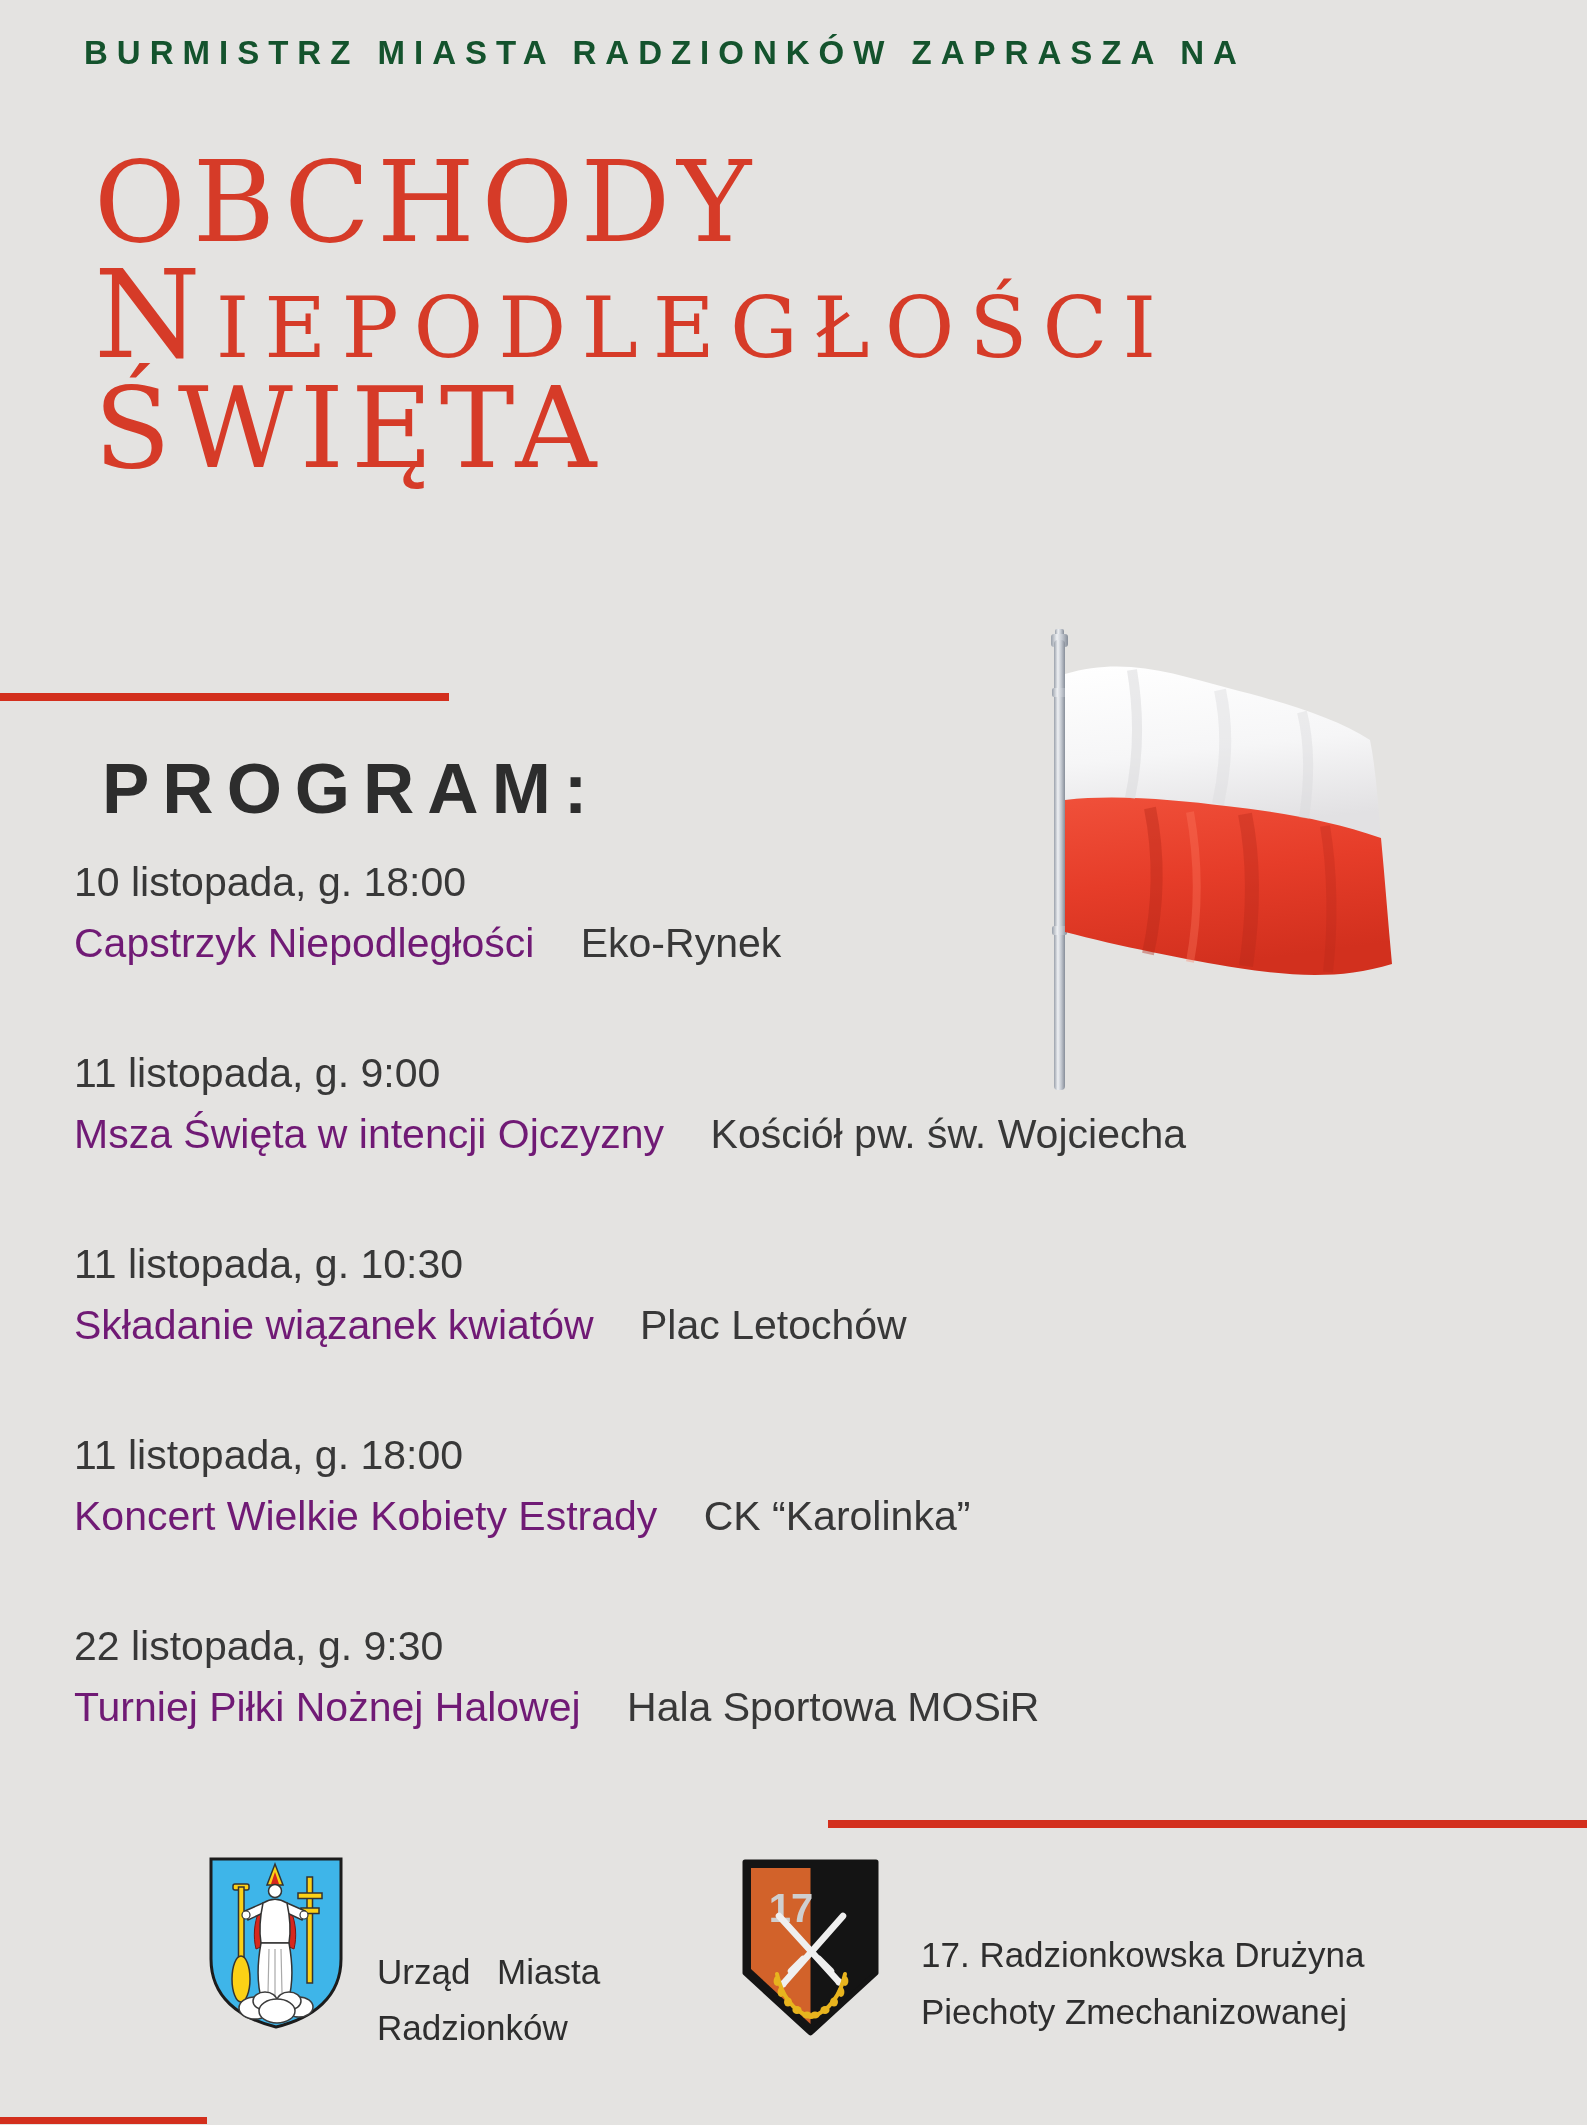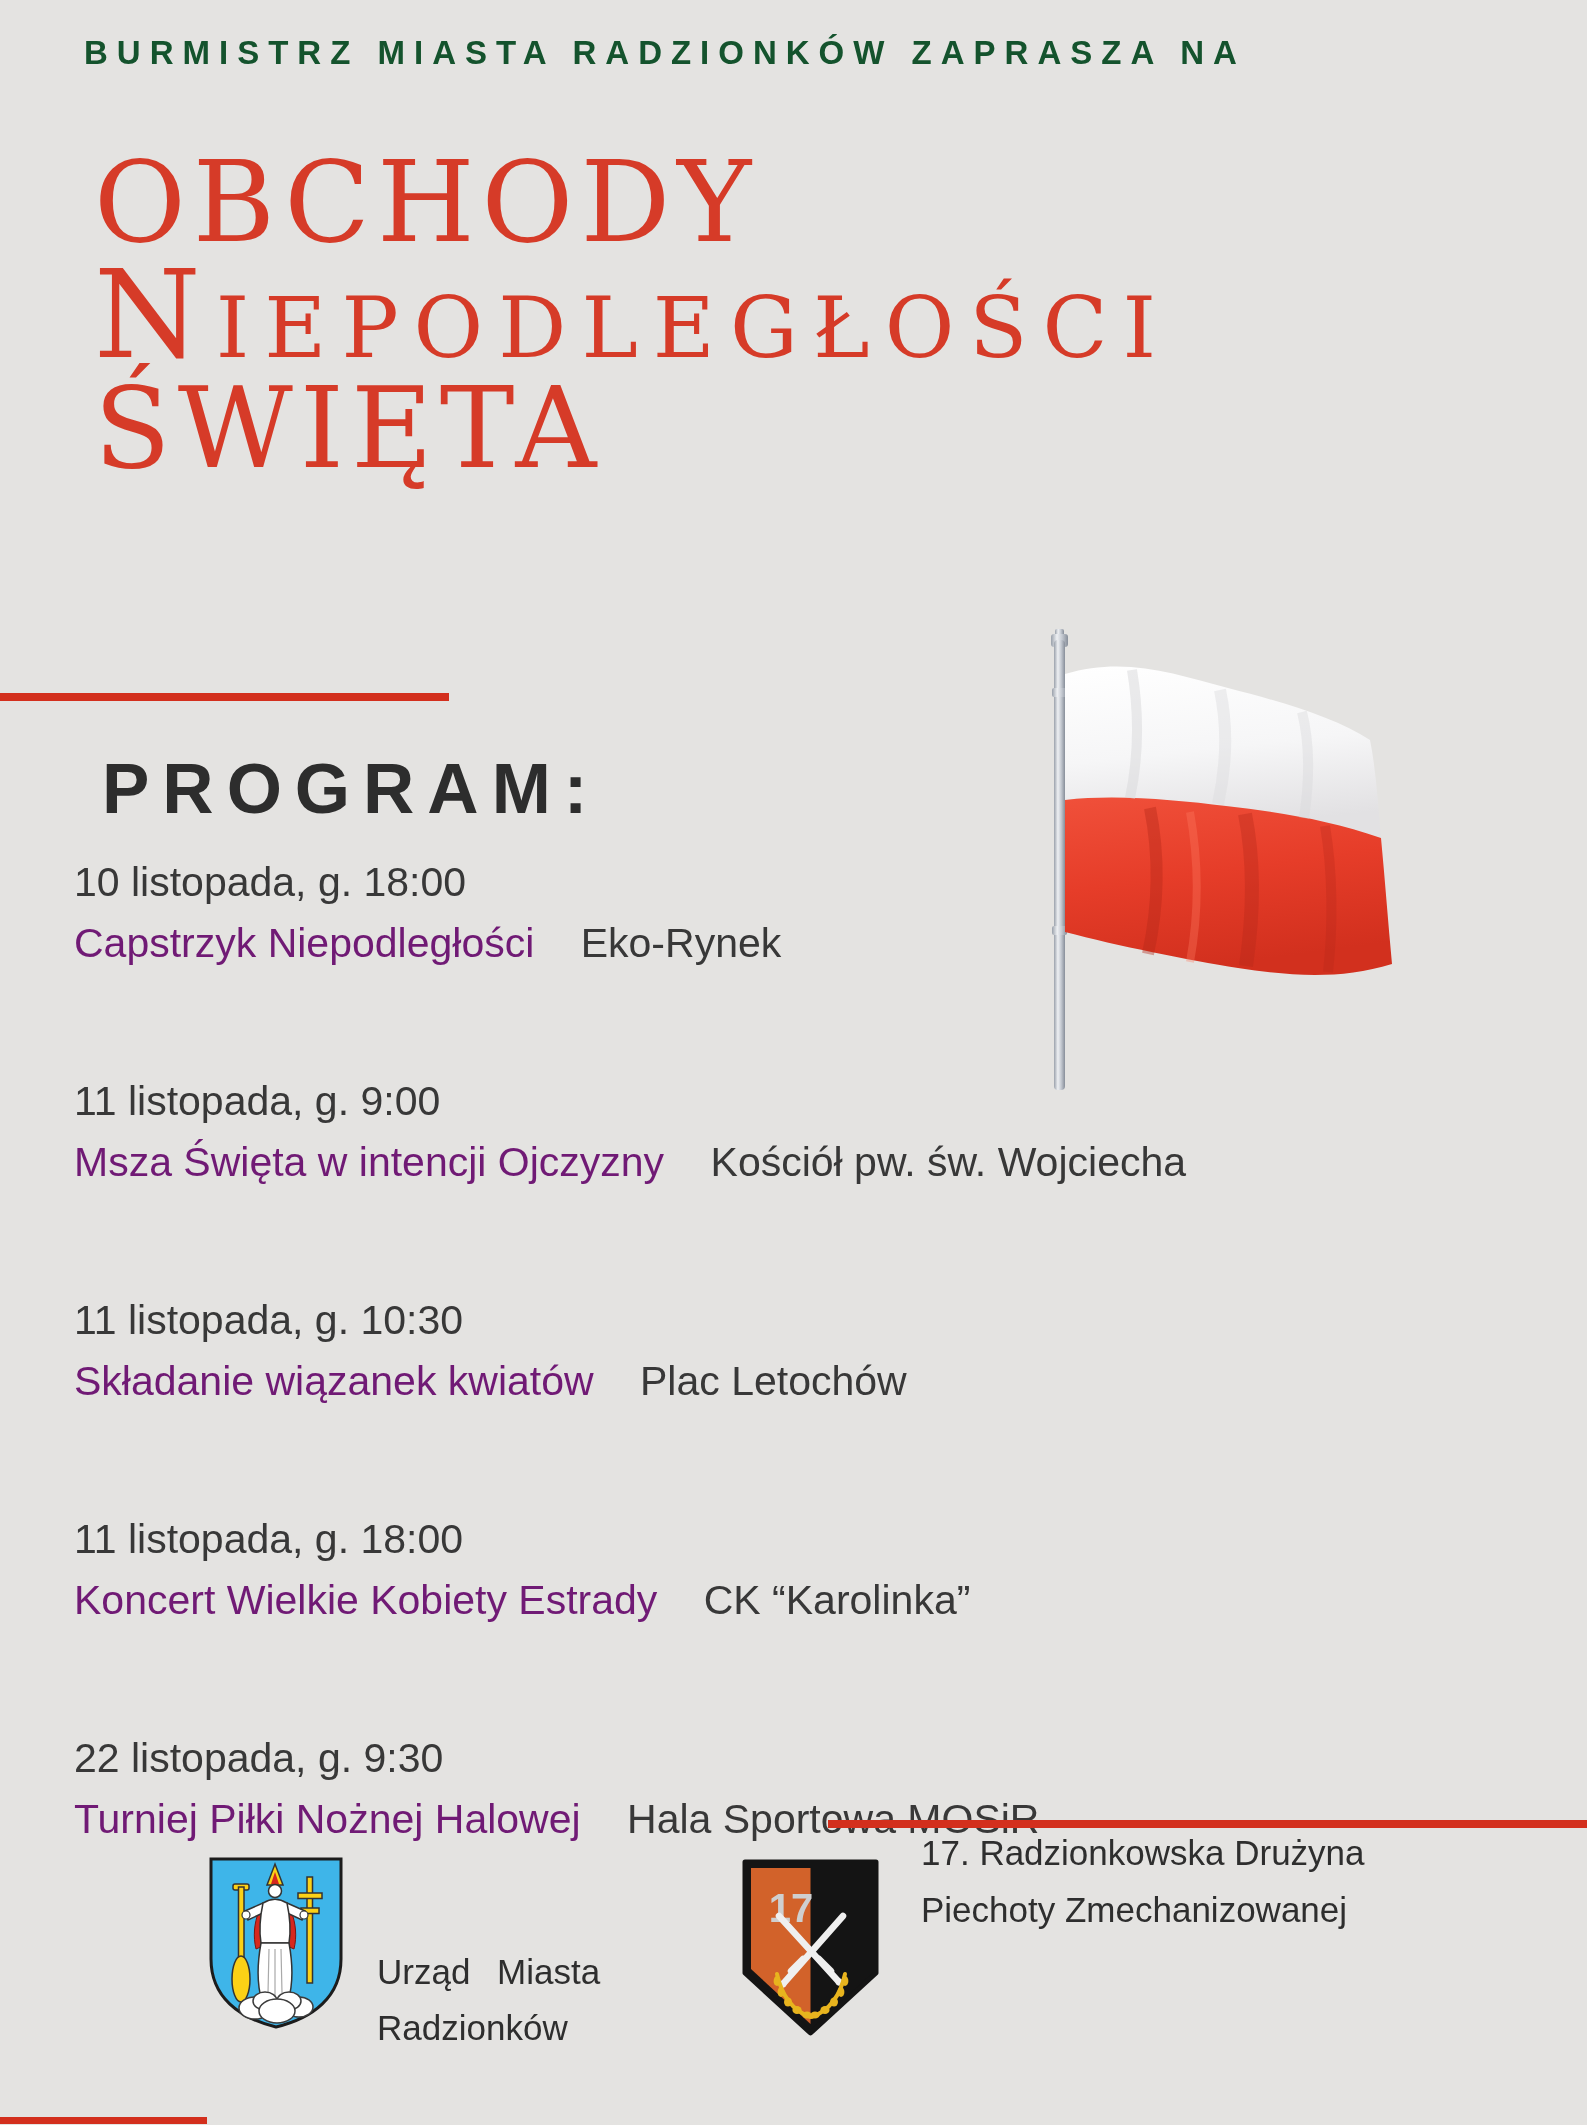--- a/index.html
+++ b/index.html
@@ -39,40 +39,40 @@
   .program-heading {
     left:102px; top:748px;
     font-size:71px; font-weight:700;
     letter-spacing:13px;
     color:#2d2d2d;
     white-space:nowrap;
   }
 
   .program-list {
     left:74px; top:852px;
-    display:flex; flex-direction:column; gap:97px;
+    display:flex; flex-direction:column; gap:69px;
   }
   .program-item { font-size:41px; line-height:61px; color:#383838; white-space:nowrap; }
   .program-item .date  { display:block; color:#383838; }
   .program-item .event { color:#701a75; }
   .program-item .venue { color:#383838;margin-left:35px; }
 
   .flag-wrap { left:1040px; top:628px; width:372px; height:472px; }
 
   .coa-wrap   { left:205px; top:1853px; width:142px; height:182px; }
   .badge-wrap { left:735px; top:1854px; width:152px; height:188px; }
 
   .city-text {
     left:377px; top:1944px;
     font-size:35px; line-height:56px;
     color:#2e2e2e; white-space:nowrap;
   }
   .city-text .spread { word-spacing:17px; }
   .unit-text {
-    left:921px; top:1824px;
+    left:921px; top:1926px;
     font-size:35px; line-height:57px;
     color:#2e2e2e; white-space:nowrap;
   }
   .city-text span, .unit-text span { display:block; }
 </style>
 </head>
 <body>
 
 <div class="abs invitation">BURMISTRZ MIASTA RADZIONKÓW ZAPRASZA NA</div>
 

